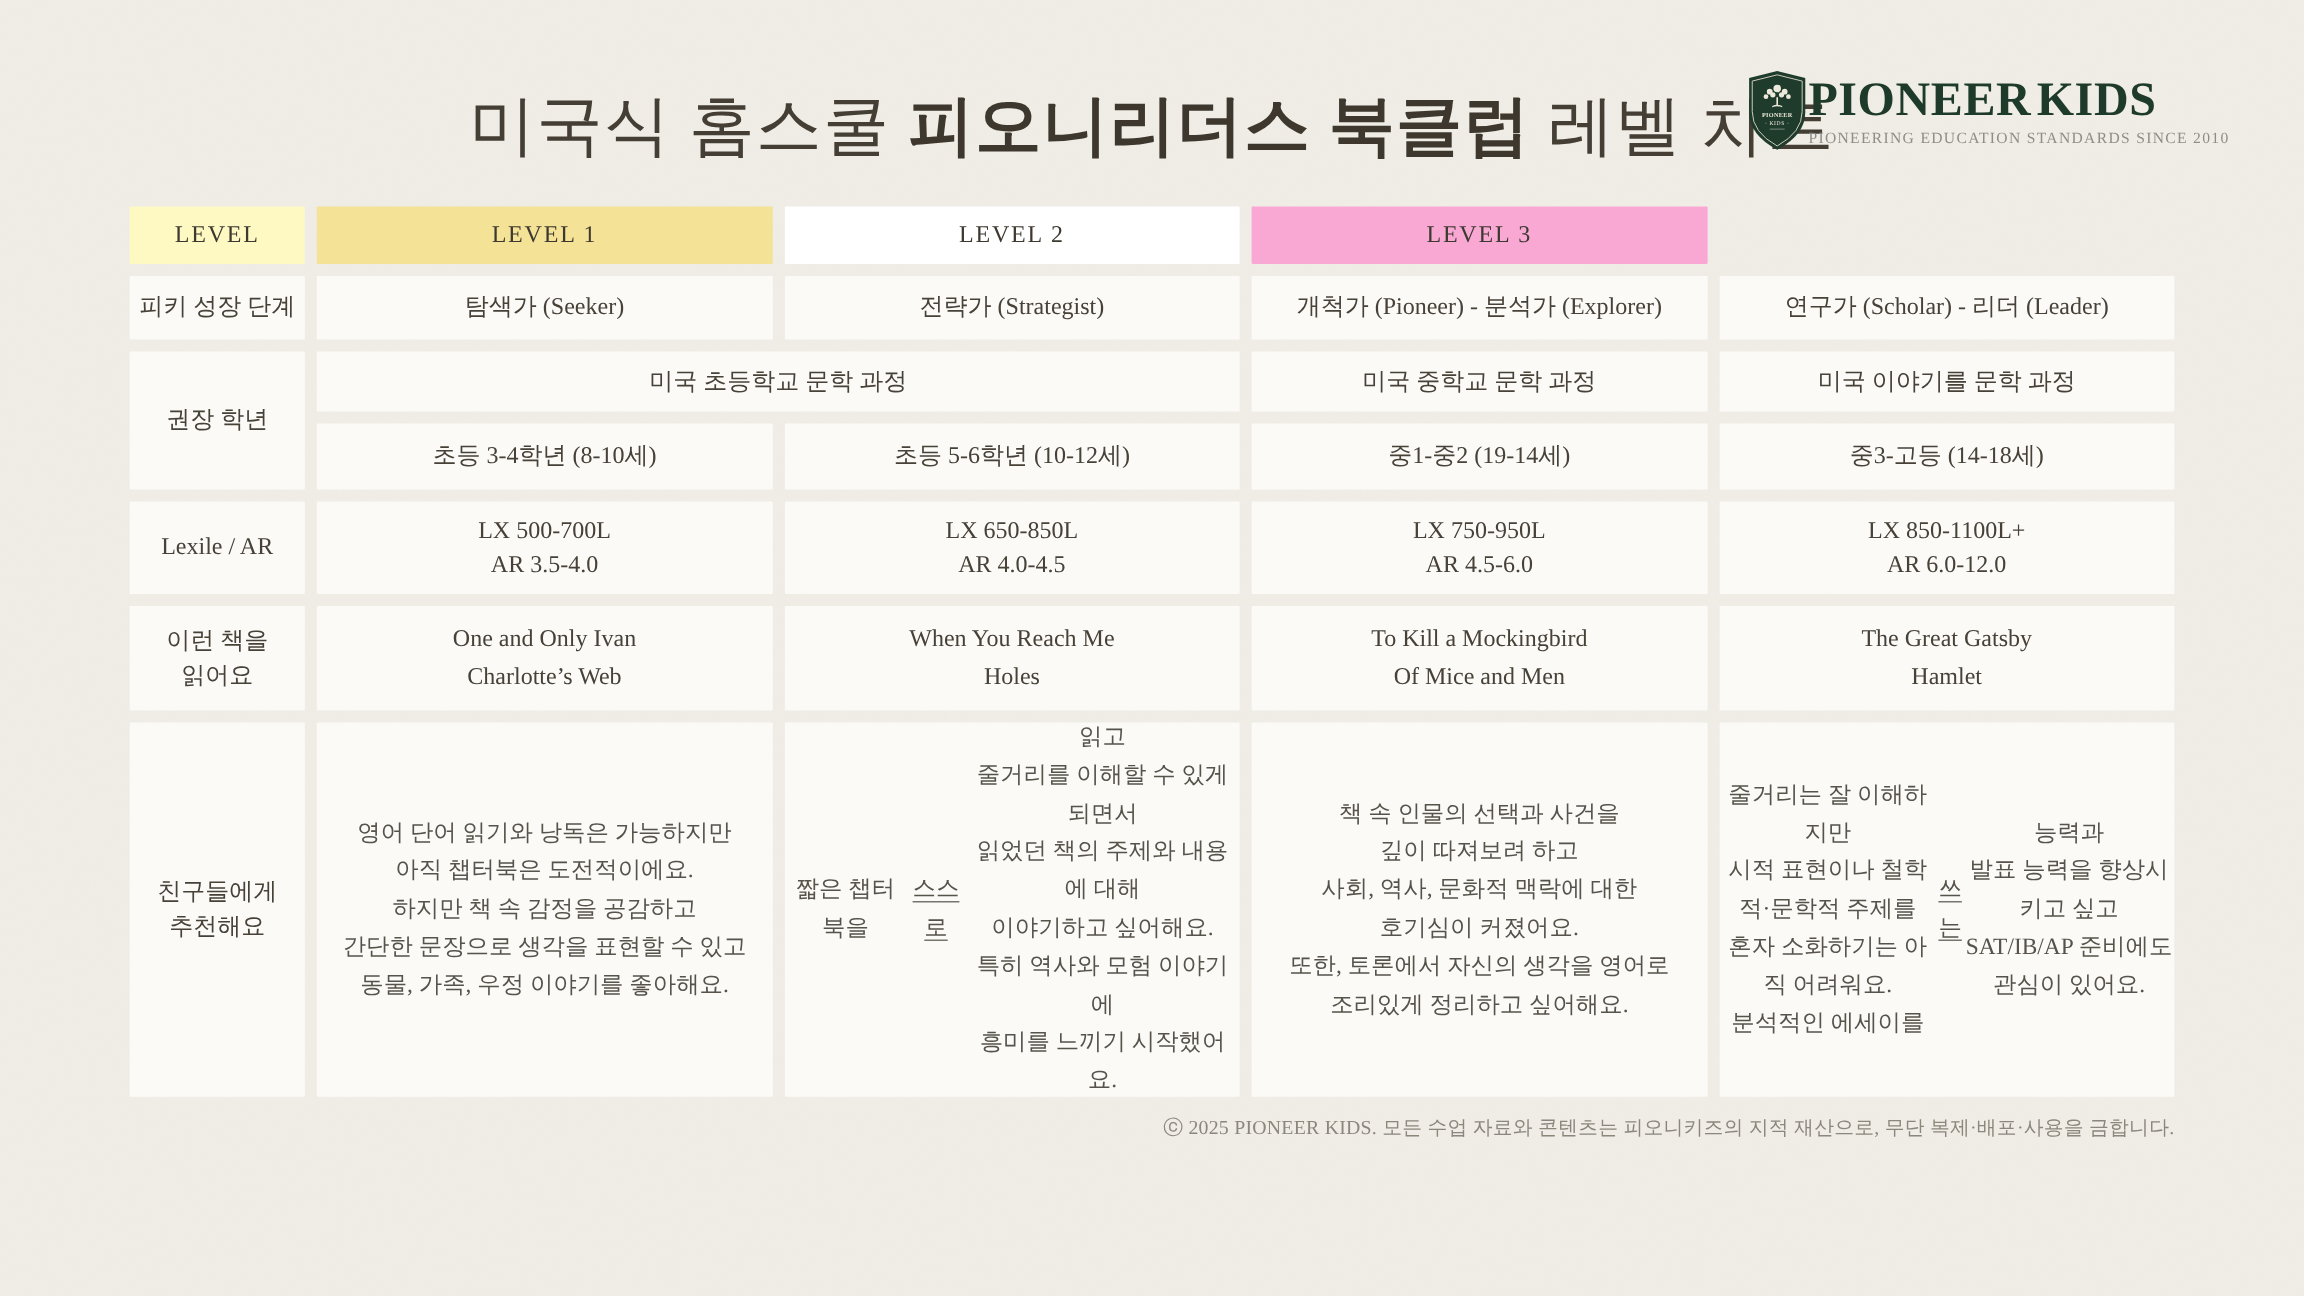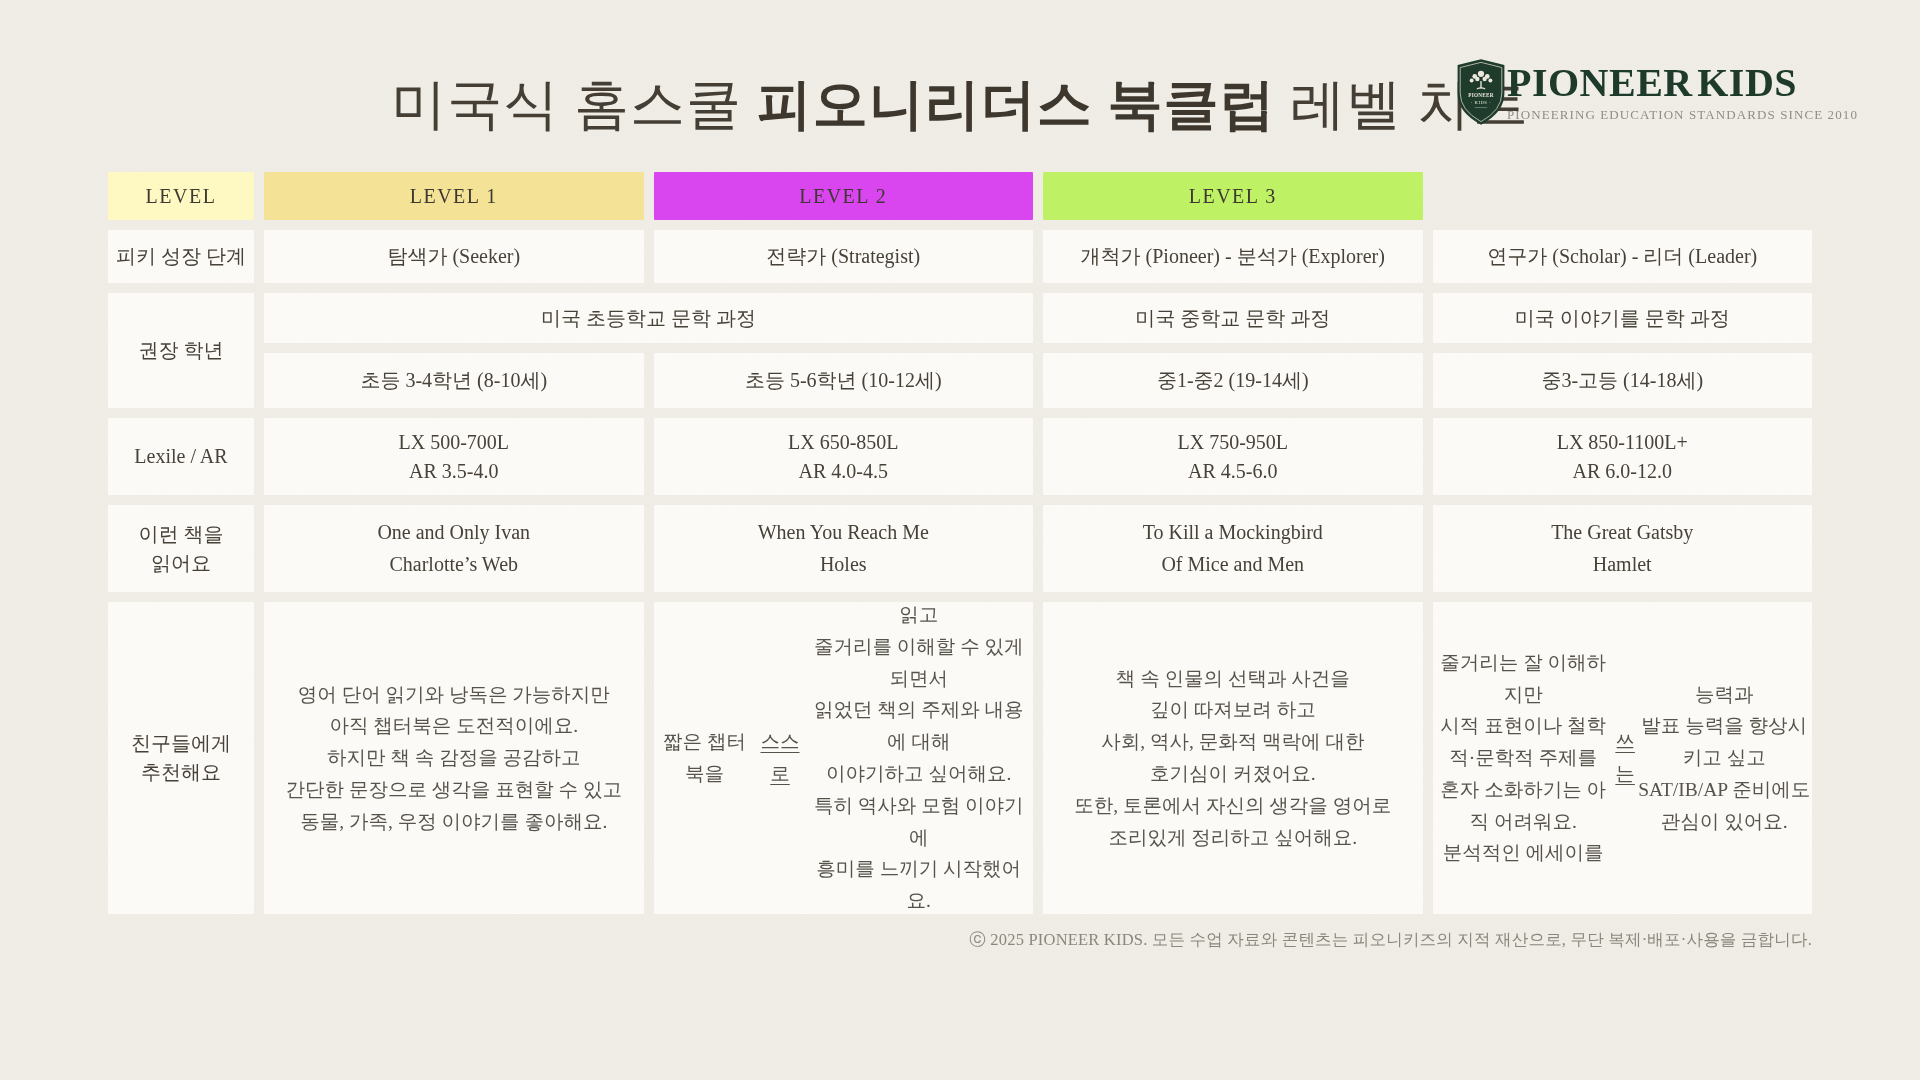--- a/index.html
+++ b/index.html
@@ -114,22 +114,22 @@
         <div class="brand-tagline">PIONEERING EDUCATION STANDARDS SINCE 2010</div>
       </div>
     </div>
 
     <h1 class="title"><span>미국식 홈스쿨 </span><b>피오니리더스 북클럽</b><span> 레벨 차트</span></h1>
 
     <div class="grid">
 
       <div class="cell hcell" style="grid-area: 1 / 1; background: #fef9c3;">LEVEL</div>
       <div class="cell hcell" style="grid-area: 1 / 2; background: rgb(244, 226, 150);">LEVEL 1</div>
-      <div class="cell hcell" style="grid-area: 1 / 3; background: #d946ef;">LEVEL 2</div>
-      <div class="cell hcell" style="grid-area: 1 / 4; background: #bef264;">LEVEL 3</div>
+      <div class="cell hcell" style="grid-area: 1 / 3; background: #ffffff;">LEVEL 2</div>
+      <div class="cell hcell" style="grid-area: 1 / 4; background: #f9a8d4;">LEVEL 3</div>
 
       <div class="cell" style="grid-area:2/1">피키 성장 단계</div>
       <div class="cell" style="grid-area:2/2">탐색가 (Seeker)</div>
       <div class="cell" style="grid-area:2/3">전략가 (Strategist)</div>
       <div class="cell" style="grid-area:2/4">개척가 (Pioneer) - 분석가 (Explorer)</div>
       <div class="cell" style="grid-area:2/5">연구가 (Scholar) - 리더 (Leader)</div>
 
       <div class="cell" style="grid-area:3/1/5/2">권장 학년</div>
       <div class="cell" style="grid-area:3/2/4/4">미국 초등학교 문학 과정</div>
       <div class="cell" style="grid-area:3/4">미국 중학교 문학 과정</div>

